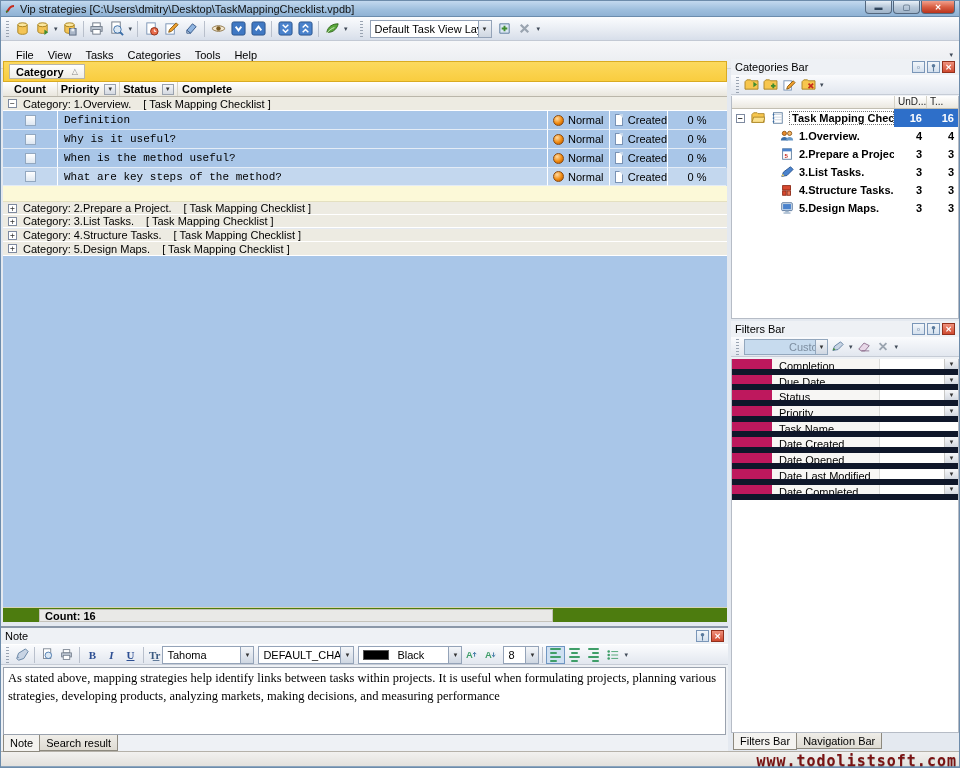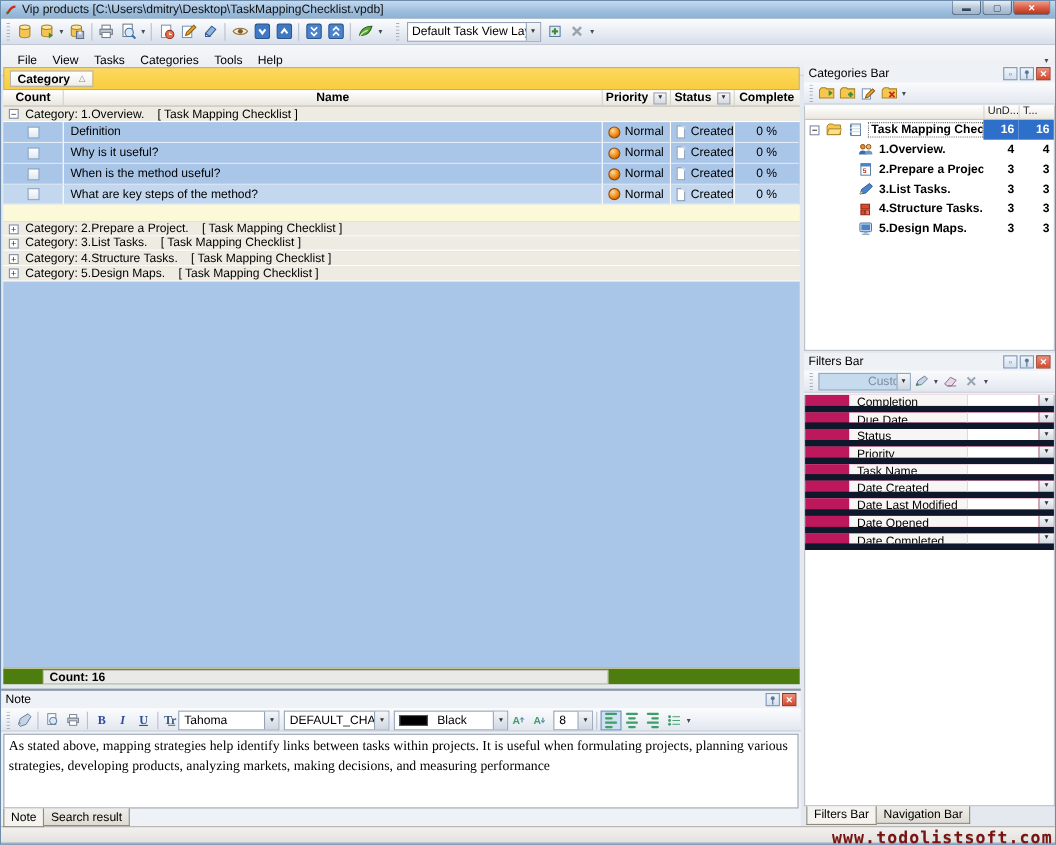--- a/index.html
+++ b/index.html
@@ -57,21 +57,21 @@
   .group-row { position:absolute; left:2px; width:724px; background:#edebe2; border-bottom:1px solid #fff;
     display:flex; align-items:center; padding-left:5px; }
   .expander { width:9px; height:9px; border:1px solid #7e8aa0; background:#fff; font-size:8px; line-height:7px;
     text-align:center; margin-right:6px; flex:0 0 auto; color:#333; font-family:"DejaVu Sans Mono",monospace;}
   .gsuffix { margin-left:12px; }
 
   .task-row { position:absolute; left:2px; width:724px; display:flex; }
   .trow-bg1 { background:#a9c6e8; } .trow-bg2 { background:#c3d7ee; }
   .tcell { border-right:1px solid #fff; border-bottom:1px solid #e4ecf6; display:flex; align-items:center; height:100%; }
   .tcell.done { width:55px; justify-content:center; }
-  .tcell.name { width:490px; padding-left:6px; }
+  .tcell.name { width:490px; padding-left:6px;font-family:Liberation Mono, monospace; }
   .tcell.prio { width:62px; padding-left:5px; }
   .tcell.stat { width:58px; padding-left:5px; }
   .tcell.comp { width:58px; justify-content:center; border-right:none; }
   .checkbox { width:11px; height:11px; border:1px solid #93a8c0; background:linear-gradient(#ffffff,#dde7f2); }
   .ball { width:11px; height:11px; border-radius:50%; margin-right:4px;
     background:radial-gradient(circle at 35% 30%, #ffd9a0, #f08a10 55%, #b35400 95%); border:1px solid #8a4a10;}
   .doc { width:9px; height:12px; background:#fff; border:1px solid #7a93b5; margin-right:5px; position:relative;}
   .doc::after { content:""; position:absolute; right:-1px; top:-1px; border-style:solid; border-width:0 4px 4px 0; border-color:transparent #c9d8ea transparent transparent;}
 
   #yellow-row { position:absolute; left:2px; top:185px; width:724px; height:16px; background:#fcf9d8; border-bottom:1px solid #e4e0c0;}
@@ -146,21 +146,21 @@
 </head>
 <body>
 
 <div id="win">
 
   <div id="titlebar">
     <svg class="app-logo" viewBox="0 0 12 12">
         <path d="M2 9C5 9 4 3 10 3" stroke="#c62b1e" stroke-width="2.2" fill="none"></path>
         <path d="M2 9l2-1" stroke="#3a7d2c" stroke-width="1.4" fill="none"></path>
       </svg>
-    <span id="title-text">Vip products [C:\Users\dmitry\Desktop\TaskMappingChecklist.vpdb]</span>
+    <span id="title-text">Vip strategies [C:\Users\dmitry\Desktop\TaskMappingChecklist.vpdb]</span>
     <div id="win-btns">
       <span class="winbtn min">▬</span>
       <span class="winbtn max">▢</span>
       <span class="winbtn close">✕</span>
     </div>
   </div>
 
   <div id="toolbar">
     <span class="handle"></span>
     <span class="tbtn">
@@ -293,23 +293,20 @@
   <div id="groupbar">
     <div id="group-btn">
       <span>Category</span>
       <span class="sort">△</span>
     </div>
   </div>
 
   <div id="gridhead">
     <div class="hcol done">
         <span>Count</span>
-      </div>
-    <div class="hcol name">
-        <span>Name</span>
       </div>
     <div class="hcol prio">
         <span>Priority</span>
         <span class="fbtn">▼</span>
       </div>
     <div class="hcol stat">
         <span>Status</span>
         <span class="fbtn">▼</span>
       </div>
     <div class="hcol comp">
@@ -710,26 +707,26 @@
       <div class="frow">
           <span class="flabel">Task Name</span>
           <span class="fval"></span>
         </div>
       <div class="frow">
           <span class="flabel">Date Created</span>
           <span class="fval"></span>
           <span class="fdd">▼</span>
         </div>
       <div class="frow">
+          <span class="flabel">Date Opened</span>
+          <span class="fval"></span>
+          <span class="fdd">▼</span>
+        </div>
+      <div class="frow">
           <span class="flabel">Date Last Modified</span>
-          <span class="fval"></span>
-          <span class="fdd">▼</span>
-        </div>
-      <div class="frow">
-          <span class="flabel">Date Opened</span>
           <span class="fval"></span>
           <span class="fdd">▼</span>
         </div>
       <div class="frow">
           <span class="flabel">Date Completed</span>
           <span class="fval"></span>
           <span class="fdd">▼</span>
         </div>
     </div>
   </div>

